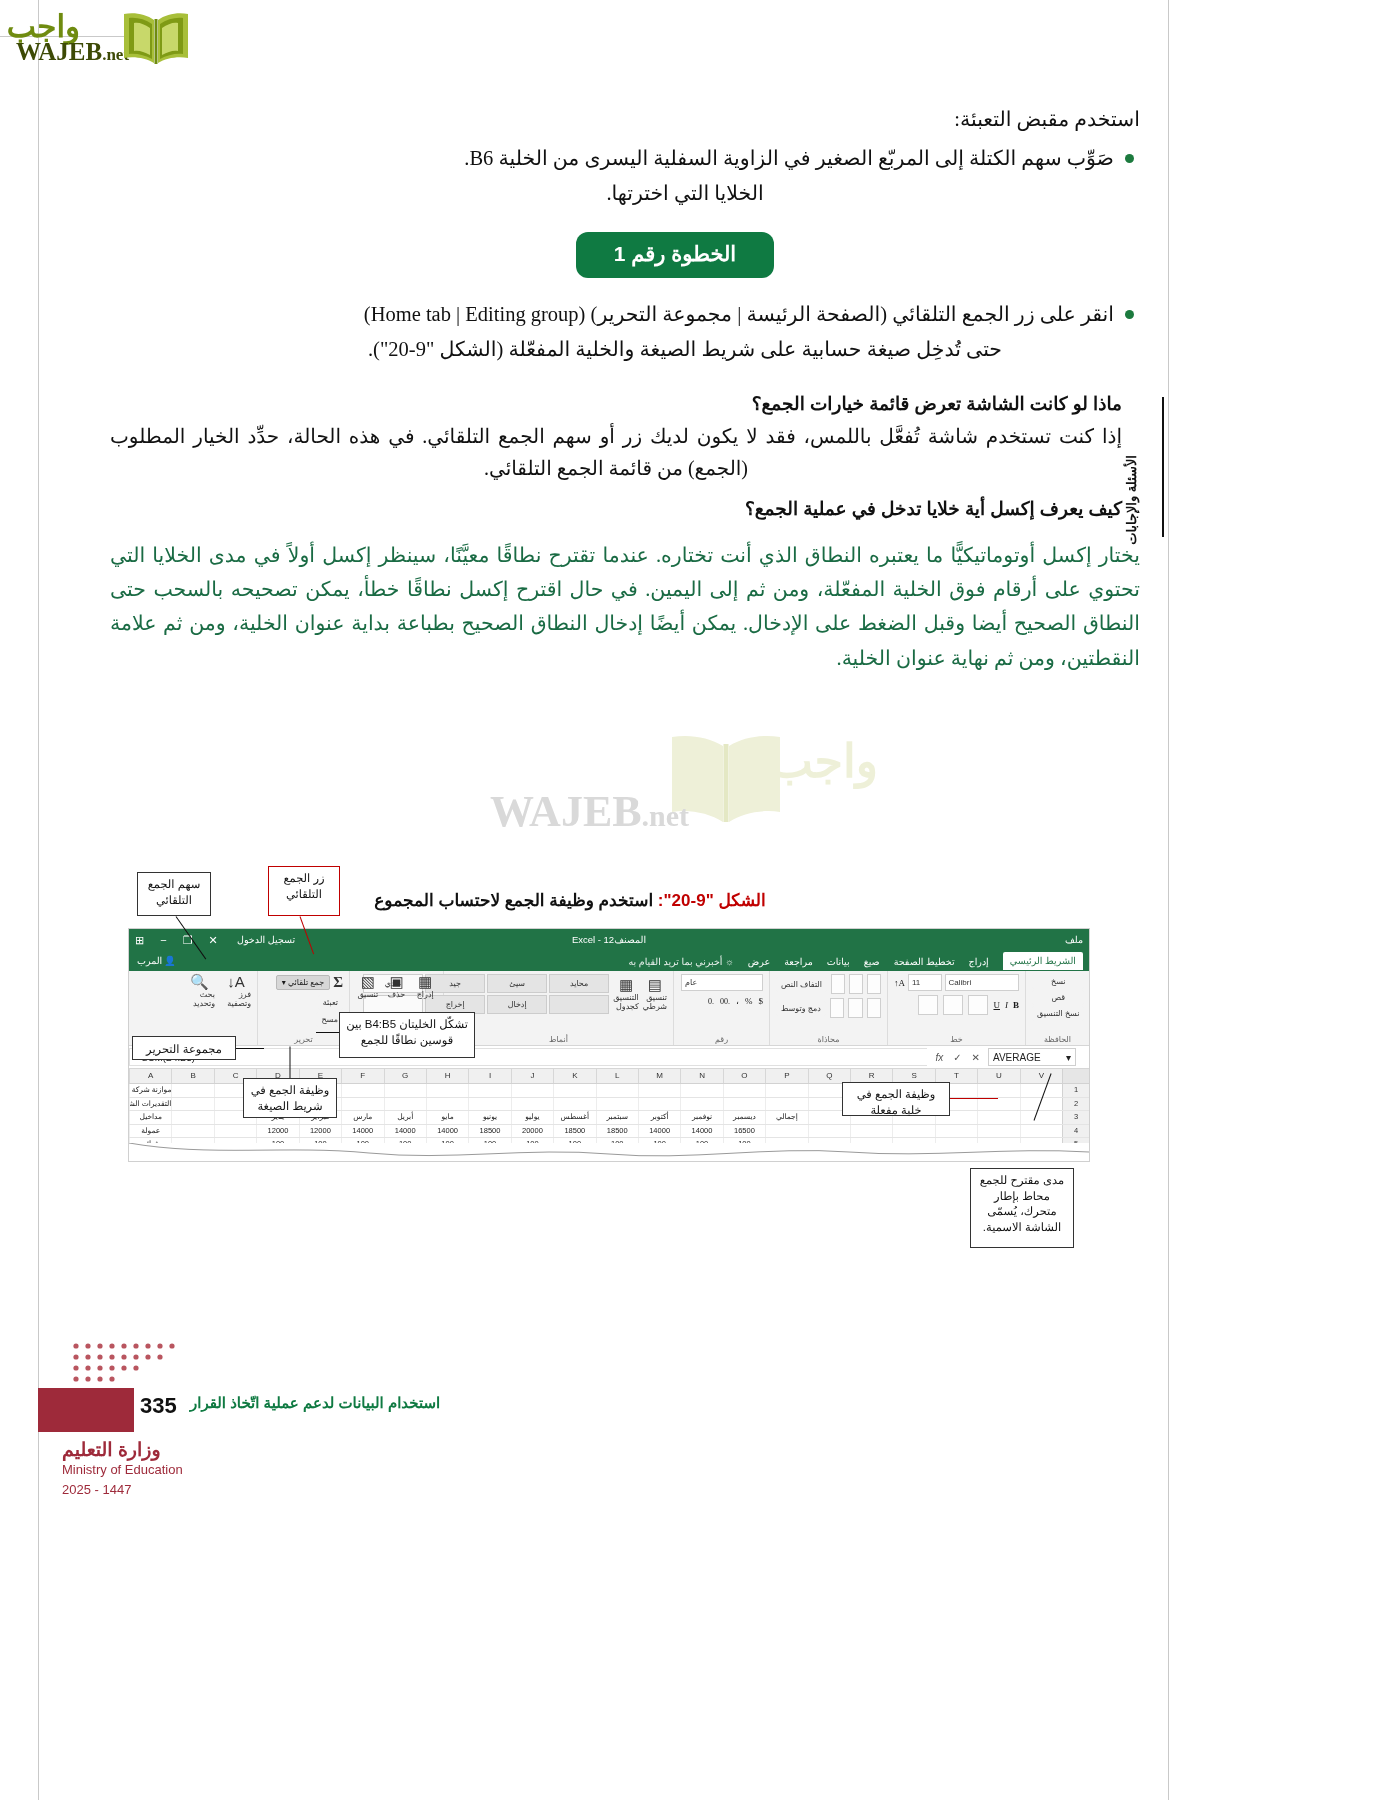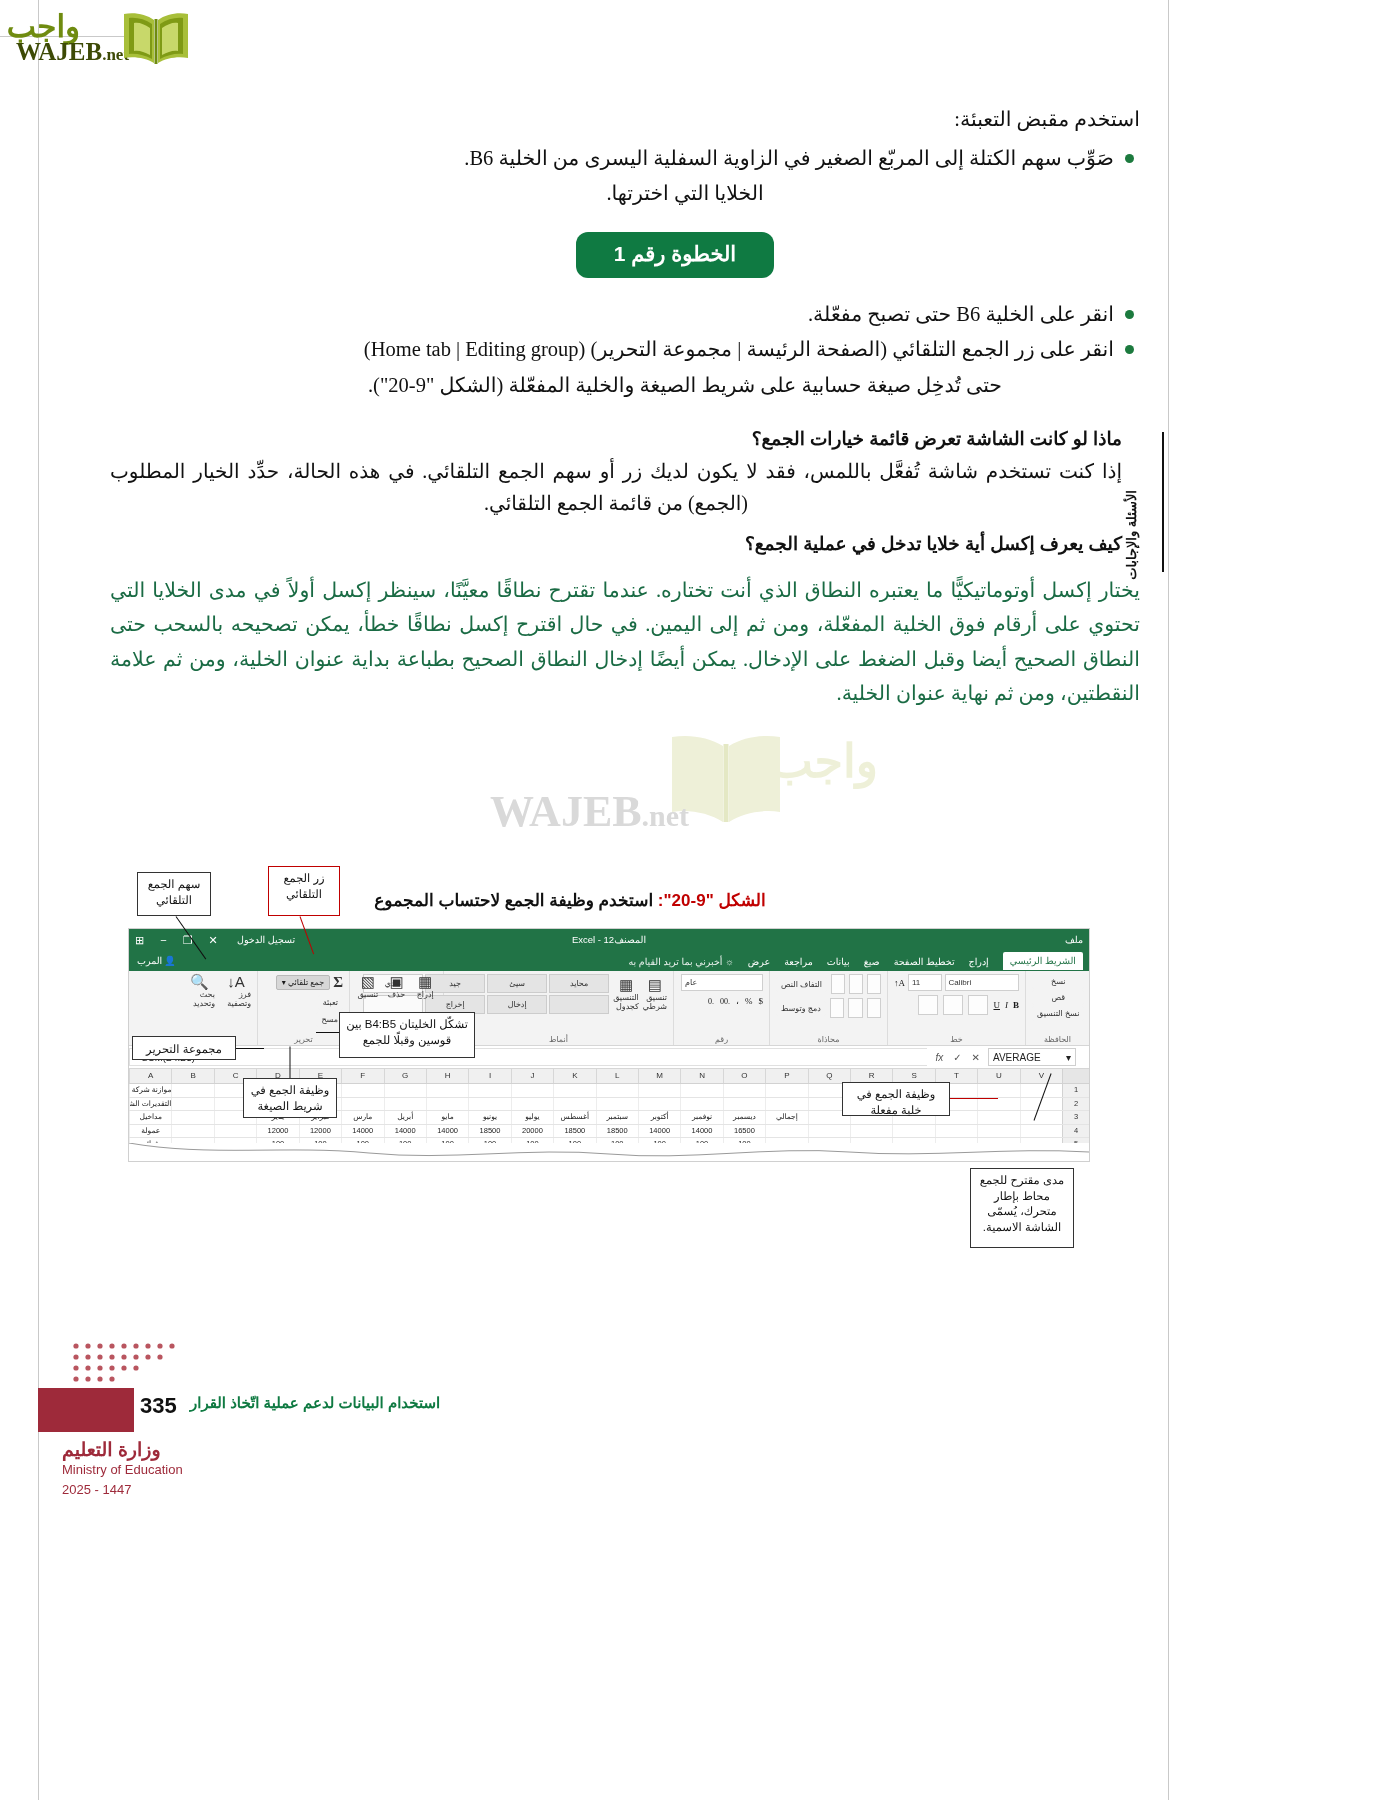--- a/index.html
+++ b/index.html
@@ -602,21 +602,20 @@
   <ul class="bullets">
     <li>صَوِّب سهم الكتلة إلى المربّع الصغير في الزاوية السفلية اليسرى من الخلية B6.</li>
   </ul>
   <div class="indent-line">الخلايا التي اخترتها.</div>
 
   <div class="step-badge-wrap">
     <div class="step-badge">الخطوة رقم 1</div>
   </div>
 
   <ul class="bullets">
-    <li>انقر على الخلية B6 حتى تصبح مفعّلة.</li>
     <li>انقر على زر الجمع التلقائي (الصفحة الرئيسة | مجموعة التحرير) (Home tab | Editing group)</li>
   </ul>
   <div class="indent-line">حتى تُدخِل صيغة حسابية على شريط الصيغة والخلية المفعّلة (الشكل "9-20").</div>
 
   <div class="qa-block">
     <div class="qa-sidebar"></div>
     <div class="qa-sidebar-label">الأسئلة والإجابات</div>
 
     <div class="q-line">ماذا لو كانت الشاشة تعرض قائمة خيارات الجمع؟</div>
     <div class="a-line">إذا كنت تستخدم شاشة تُفعَّل باللمس، فقد لا يكون لديك زر أو سهم الجمع التلقائي. في هذه الحالة، حدِّد الخيار المطلوب (الجمع) من قائمة الجمع التلقائي.</div>
@@ -1036,21 +1035,21 @@
   <span>مجموعة التحرير</span>
 </div>
 <div class="lead-line" style="left:236px; top:1048px; width:28px;"></div>
 
 <div class="callout" style="left:243px; top:1078px; width:94px; height:40px;">
   <span>وظيفة الجمع في شريط الصيغة</span>
 </div>
 <div class="lead-line" style="left:290px; top:1078px; width:32px; transform:rotate(-90deg); transform-origin:left center;"></div>
 
 <div class="callout" style="left:339px; top:1012px; width:136px; height:46px;">
-  <span>تشكّل الخليتان B4:B5 بين قوسين وقبلًا للجمع</span>
+  <span>تشكّل الخليتان B4:B5 بين قوسين نطاقًا للجمع</span>
 </div>
 <div class="lead-line" style="left:316px; top:1032px; width:24px;"></div>
 
 <div class="callout" style="left:842px; top:1082px; width:108px; height:34px;">
   <span>وظيفة الجمع في خلية مفعلة</span>
 </div>
 <div class="lead-line red" style="left:950px; top:1098px; width:48px;"></div>
 
 <div class="callout" style="left:970px; top:1168px; width:104px; height:80px;">
   <span>مدى مقترح للجمع محاط بإطار متحرك، يُسمّى الشاشة الاسمية.</span>

